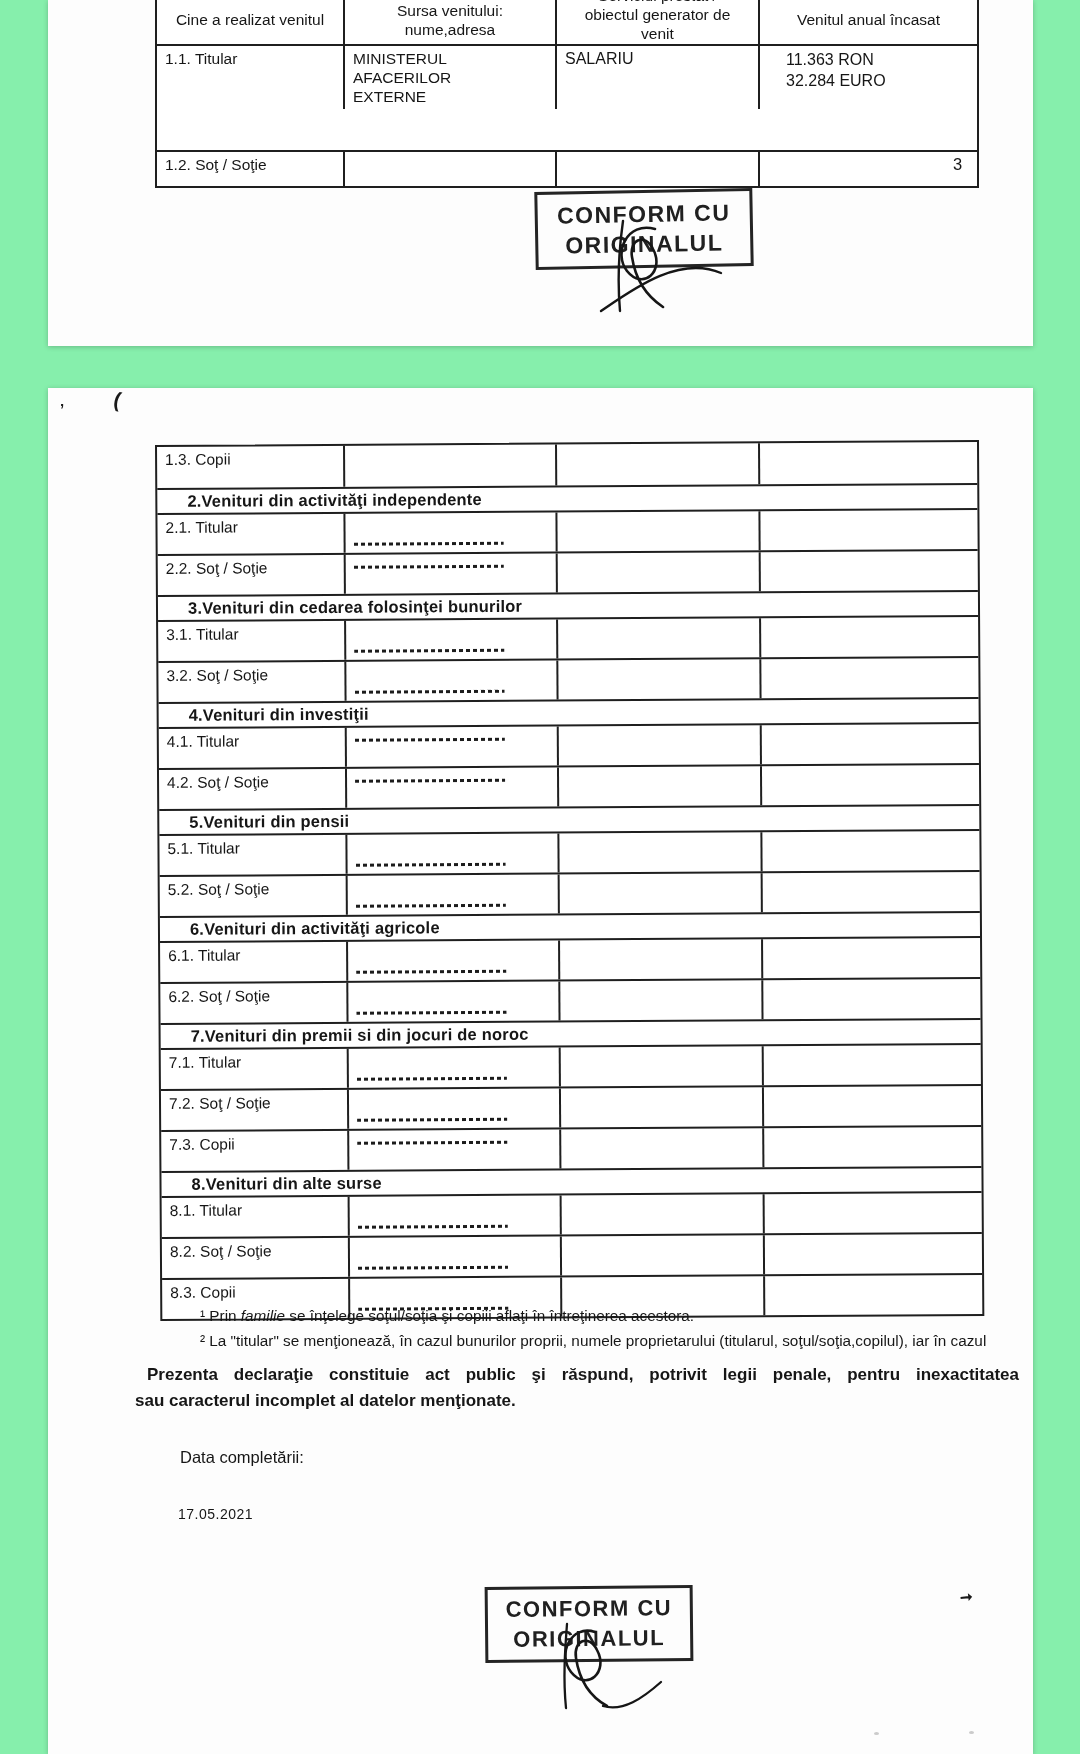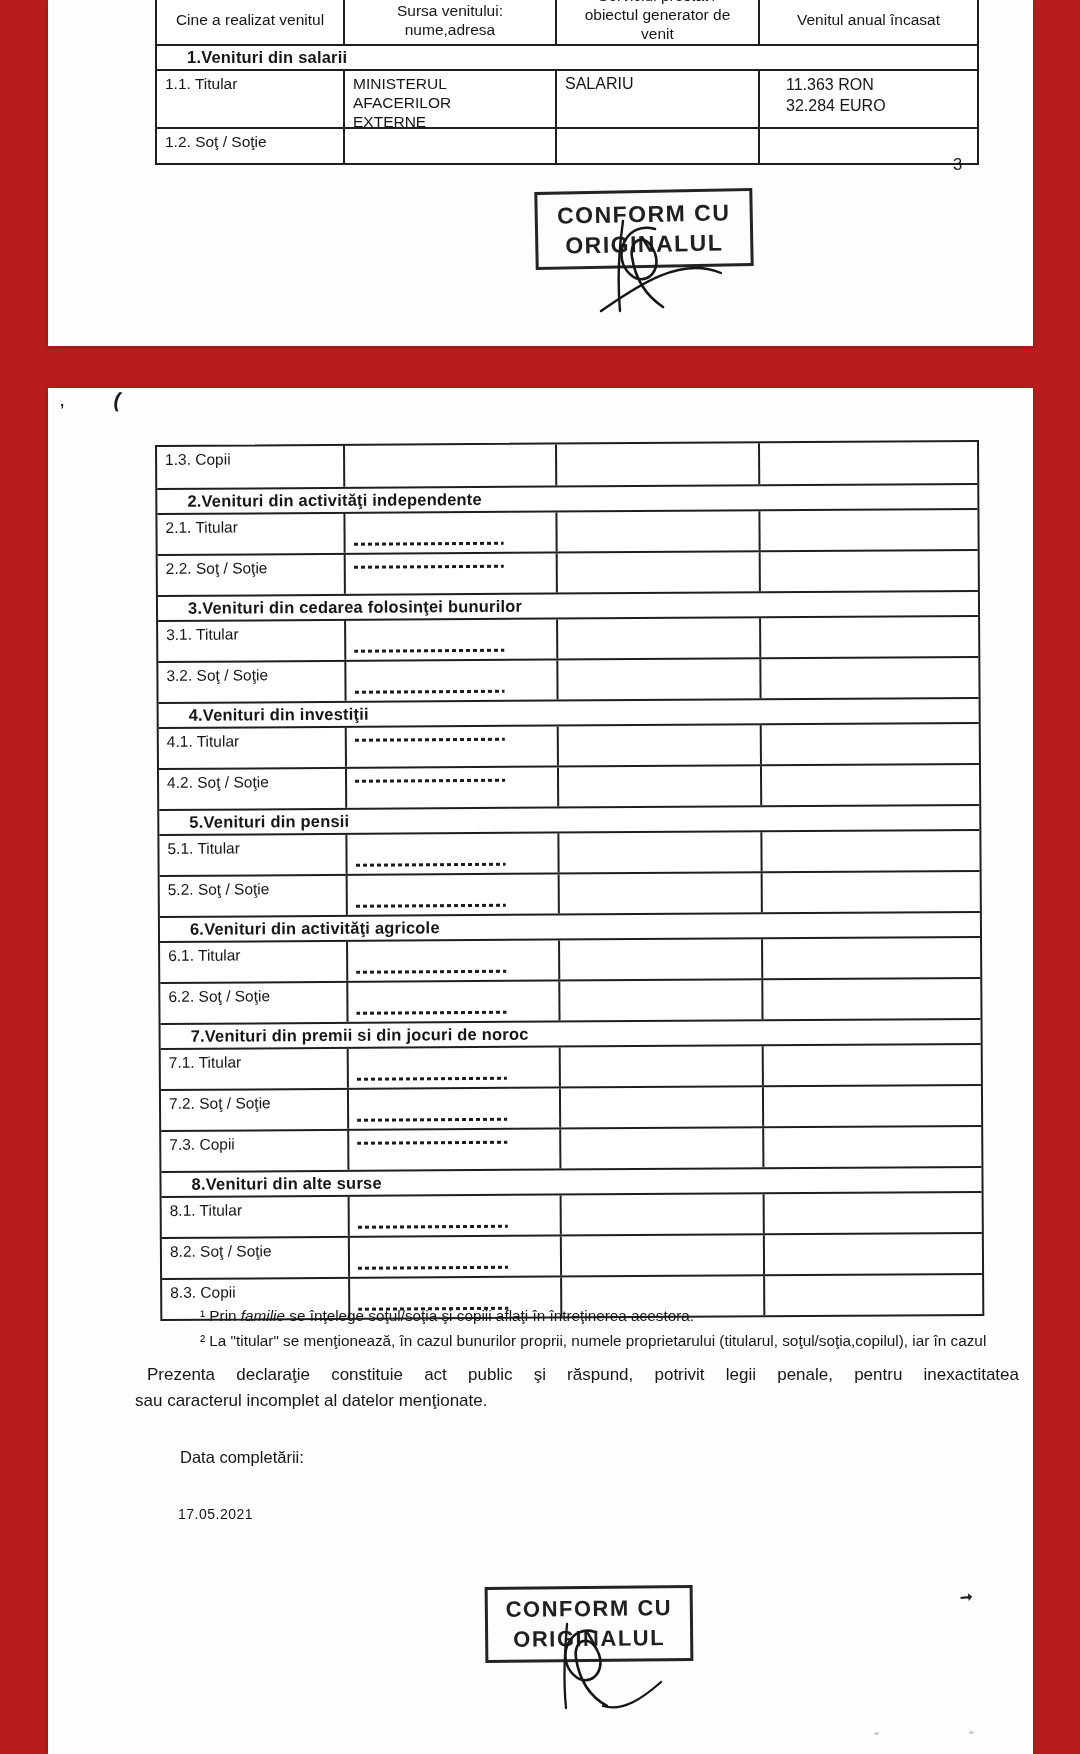--- a/index.html
+++ b/index.html
@@ -1,18 +1,18 @@
 <!DOCTYPE html>
 <html><head>
 <meta charset="utf-8">
 <style>
   * { margin:0; padding:0; box-sizing:border-box; }
   html,body { background:#e9e9e9; }
   body { font-family:"Liberation Sans", sans-serif; color:#161616; }
-  .screen { position:relative; width:1080px; height:1754px; background:#b91c1c; overflow:hidden; }
+  .screen { position:relative; width:1080px; height:1754px; background:#86efac; overflow:hidden; }
   .page { position:absolute; left:48px; width:985px; background:#fdfdfd; box-shadow:0 1px 5px rgba(0,0,0,.22); overflow:hidden; }
   .page1 { top:0; height:346px; }
   .page2 { top:388px; height:1366px; }
 
   
   .dtable { position:absolute; width:824px; border:2px solid #1f1f1f; background:#fff; }
   .t-row { display:grid; grid-template-columns:188px 212px 203px auto; }
   .t-row + .t-row, .sec-row + .t-row, .t-row + .sec-row, .sec-row + .sec-row { border-top:2px solid #1f1f1f; }
   .cell { border-right:2px solid #1f1f1f; padding:3px 8px; font-size:15.5px; line-height:19px; white-space:pre-line; position:relative; }
   .cell.last { border-right:none; }
@@ -20,21 +20,21 @@
 
   
   .t1 { left:107px; top:-20px; }
   .t1 .hdr { height:62px; }
   .t1 .hdr .cell { display:flex; align-items:flex-end; justify-content:center; text-align:center; font-size:15.5px; }
   .t1 .hdr .h1 { padding-bottom:15px; }
   .t1 .hdr .h2 { padding-bottom:5px; }
   .t1 .hdr .h3 { padding-bottom:1px; }
   .t1 .hdr .h4 { padding-bottom:15px; }
   .t1 .r11 { height:58px; }
-  .t1 .r12 { height:36px; }
+  .t1 .r12 { height:36px;margin-top:48px; }
   .t1 .money { font-size:16px; line-height:21px;margin-left:18px; }
   .t1 .svc { font-size:16px; }
 
   
   .t2 { left:107px; top:57px; transform:rotate(-0.35deg); transform-origin:0 0; }
   .t2 .t-row { min-height:41px; }
   .t2 .sec-row { min-height:23px; }
   .dash { position:absolute; left:8px; width:150px; height:3px;
           background:repeating-linear-gradient(90deg,#1c1c1c 0 4px, transparent 4px 7px); }
   .dash.top { top:11px; }
@@ -48,21 +48,21 @@
   .stamp1 { left:487px; top:190px; width:218px; height:78px; font-size:23px; transform:rotate(-1.1deg); }
   .stamp2 { left:437px; top:1198px; width:208px; height:76px; font-size:22px; transform:rotate(-0.6deg); }
   .sig { position:absolute; }
 
   
   .pagenum { position:absolute; left:905px; top:155px; font-size:16.5px; }
 
   
   .footnotes { position:absolute; left:152px; top:916px; width:832px; font-size:15.3px; line-height:24.5px; }
   .fn-italic { font-style:italic; }
-  .declaration { position:absolute; left:87px; top:974px; width:884px; font-weight:400; font-size:17px; line-height:26px; }
+  .declaration { position:absolute; left:87px; top:974px; width:884px; font-weight:700; font-size:17px; line-height:26px; }
   .declaration .dl1 { text-align:justify; text-align-last:justify; text-indent:12px; }
   .date-label { position:absolute; left:132px; top:1060px; font-size:16.5px;text-align:center; }
   .date-value { position:absolute; left:130px; top:1118px; font-size:14px; letter-spacing:.5px; }
 
   
   .ink { position:absolute; color:#1a1a1a; }
   .mark-paren { left:66px; top:0px; font-size:21px; font-weight:700; transform:rotate(12deg); }
   .mark-apos { left:12px; top:12px; font-size:15px; font-weight:700; }
   .mark-arrow { left:912px; top:1200px; font-size:15px; font-weight:900; transform:rotate(-6deg); }
   .speck { position:absolute; width:5px; height:3px; background:#b5b5b5; border-radius:50%; opacity:.7; }
@@ -79,21 +79,20 @@
     <div class="dtable t1">
       <div class="t-row hdr">
         <div class="cell h1">Cine a realizat venitul</div>
         <div class="cell h2">Sursa venitului:
 nume,adresa</div>
         <div class="cell h3">Serviciul prestat /
 obiectul generator de
 venit</div>
         <div class="cell h4 last">Venitul anual încasat</div>
       </div>
-      <div class="sec-row">1.Venituri din salarii</div>
       <div class="t-row r11">
         <div class="cell">1.1. Titular</div>
         <div class="cell">MINISTERUL
 AFACERILOR
 EXTERNE</div>
         <div class="cell svc">SALARIU</div>
         <div class="cell last money">11.363 RON
 32.284 EURO</div>
       </div>
       <div class="t-row r12">

